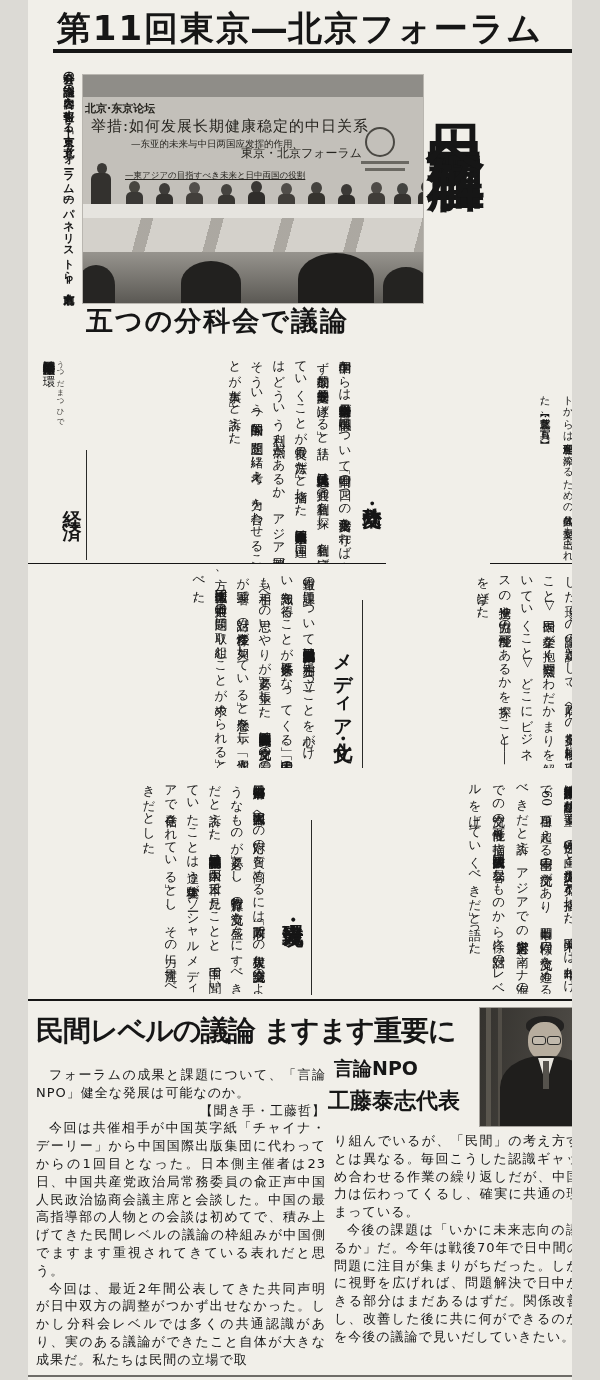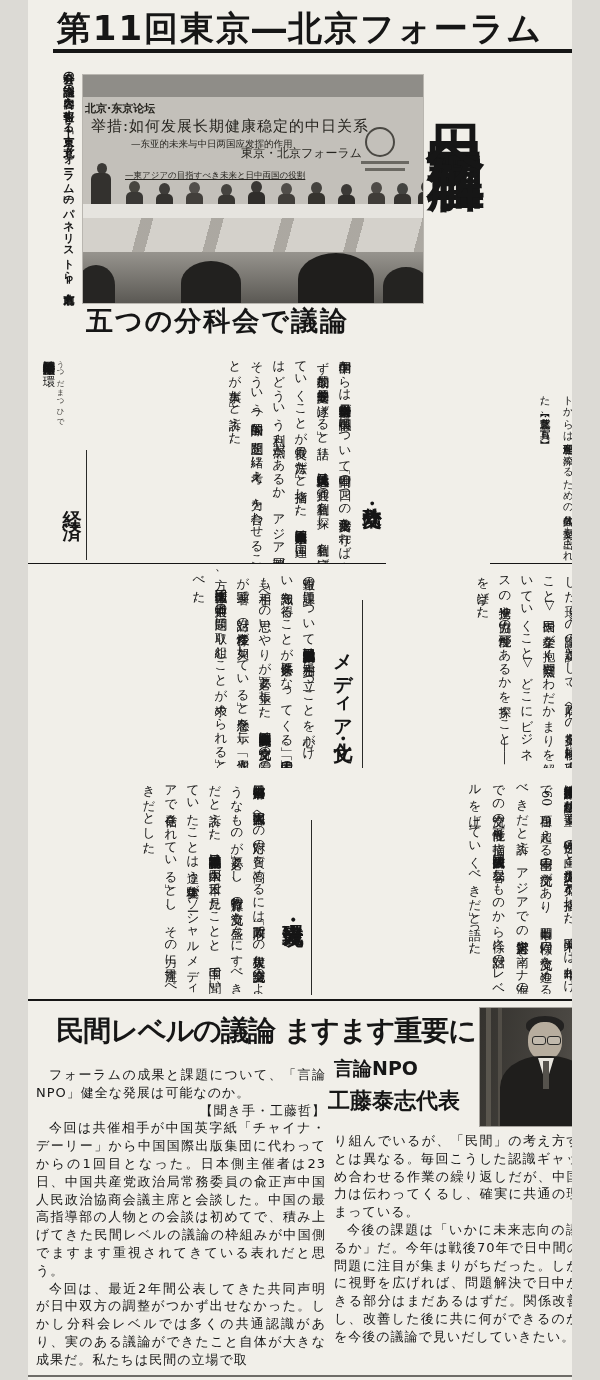--- a/index.html
+++ b/index.html
@@ -22,21 +22,21 @@
   
   .photo1{left:55px;top:75px;width:340px;height:228px;background:linear-gradient(#8f8d88 0 22px,#c3c0ba 22px 135px,#b5b2ac 135px);overflow:hidden;outline:1px solid #b9b6b0;}
   .photo1 .bannertxt{position:absolute;color:#26241f;white-space:nowrap;}
   .caption1{left:4px;top:64px;width:46px;height:274px;font-size:11px;font-weight:bold;line-height:1.9;overflow:hidden;}
   .subhead{left:58px;top:303px;font-size:27px;font-weight:bold;letter-spacing:2px;}
   
   .vb{font-size:12.5px;line-height:1.76;overflow:hidden;}
   .sec-head{font-weight:bold;font-size:19px;display:flex;align-items:center;justify-content:center;}
   .bR{border-right:1px solid #2a2a28;}
   
-  .int-head{left:8px;top:1012px;width:440px;font-size:28px;font-weight:bold;letter-spacing:-1px;white-space:nowrap;text-align:right;}
+  .int-head{left:8px;top:1012px;width:440px;font-size:28px;font-weight:bold;letter-spacing:-1px;white-space:nowrap;}
   .int-col{font-size:13px;line-height:17.8px;letter-spacing:1px;text-align:justify;}
   .int-col p{margin:0;}
   .indent{text-indent:1em;}
   .byline{text-align:right;}
   .photo2{left:452px;top:1008px;width:143px;height:118px;background:linear-gradient(100deg,#34322e 0%,#4a4742 55%,#6e6a61 100%);overflow:hidden;outline:1px solid #a5a29c;}
   .cap-org{left:306px;top:1056px;font-size:19px;font-weight:bold;}
   .cap-name{left:300px;top:1086px;font-size:22px;font-weight:bold;}
   .furi{left:27px;top:355px;font-size:7.5px;letter-spacing:1px;color:#3c3a36;height:110px;}
 </style>
 </head>

